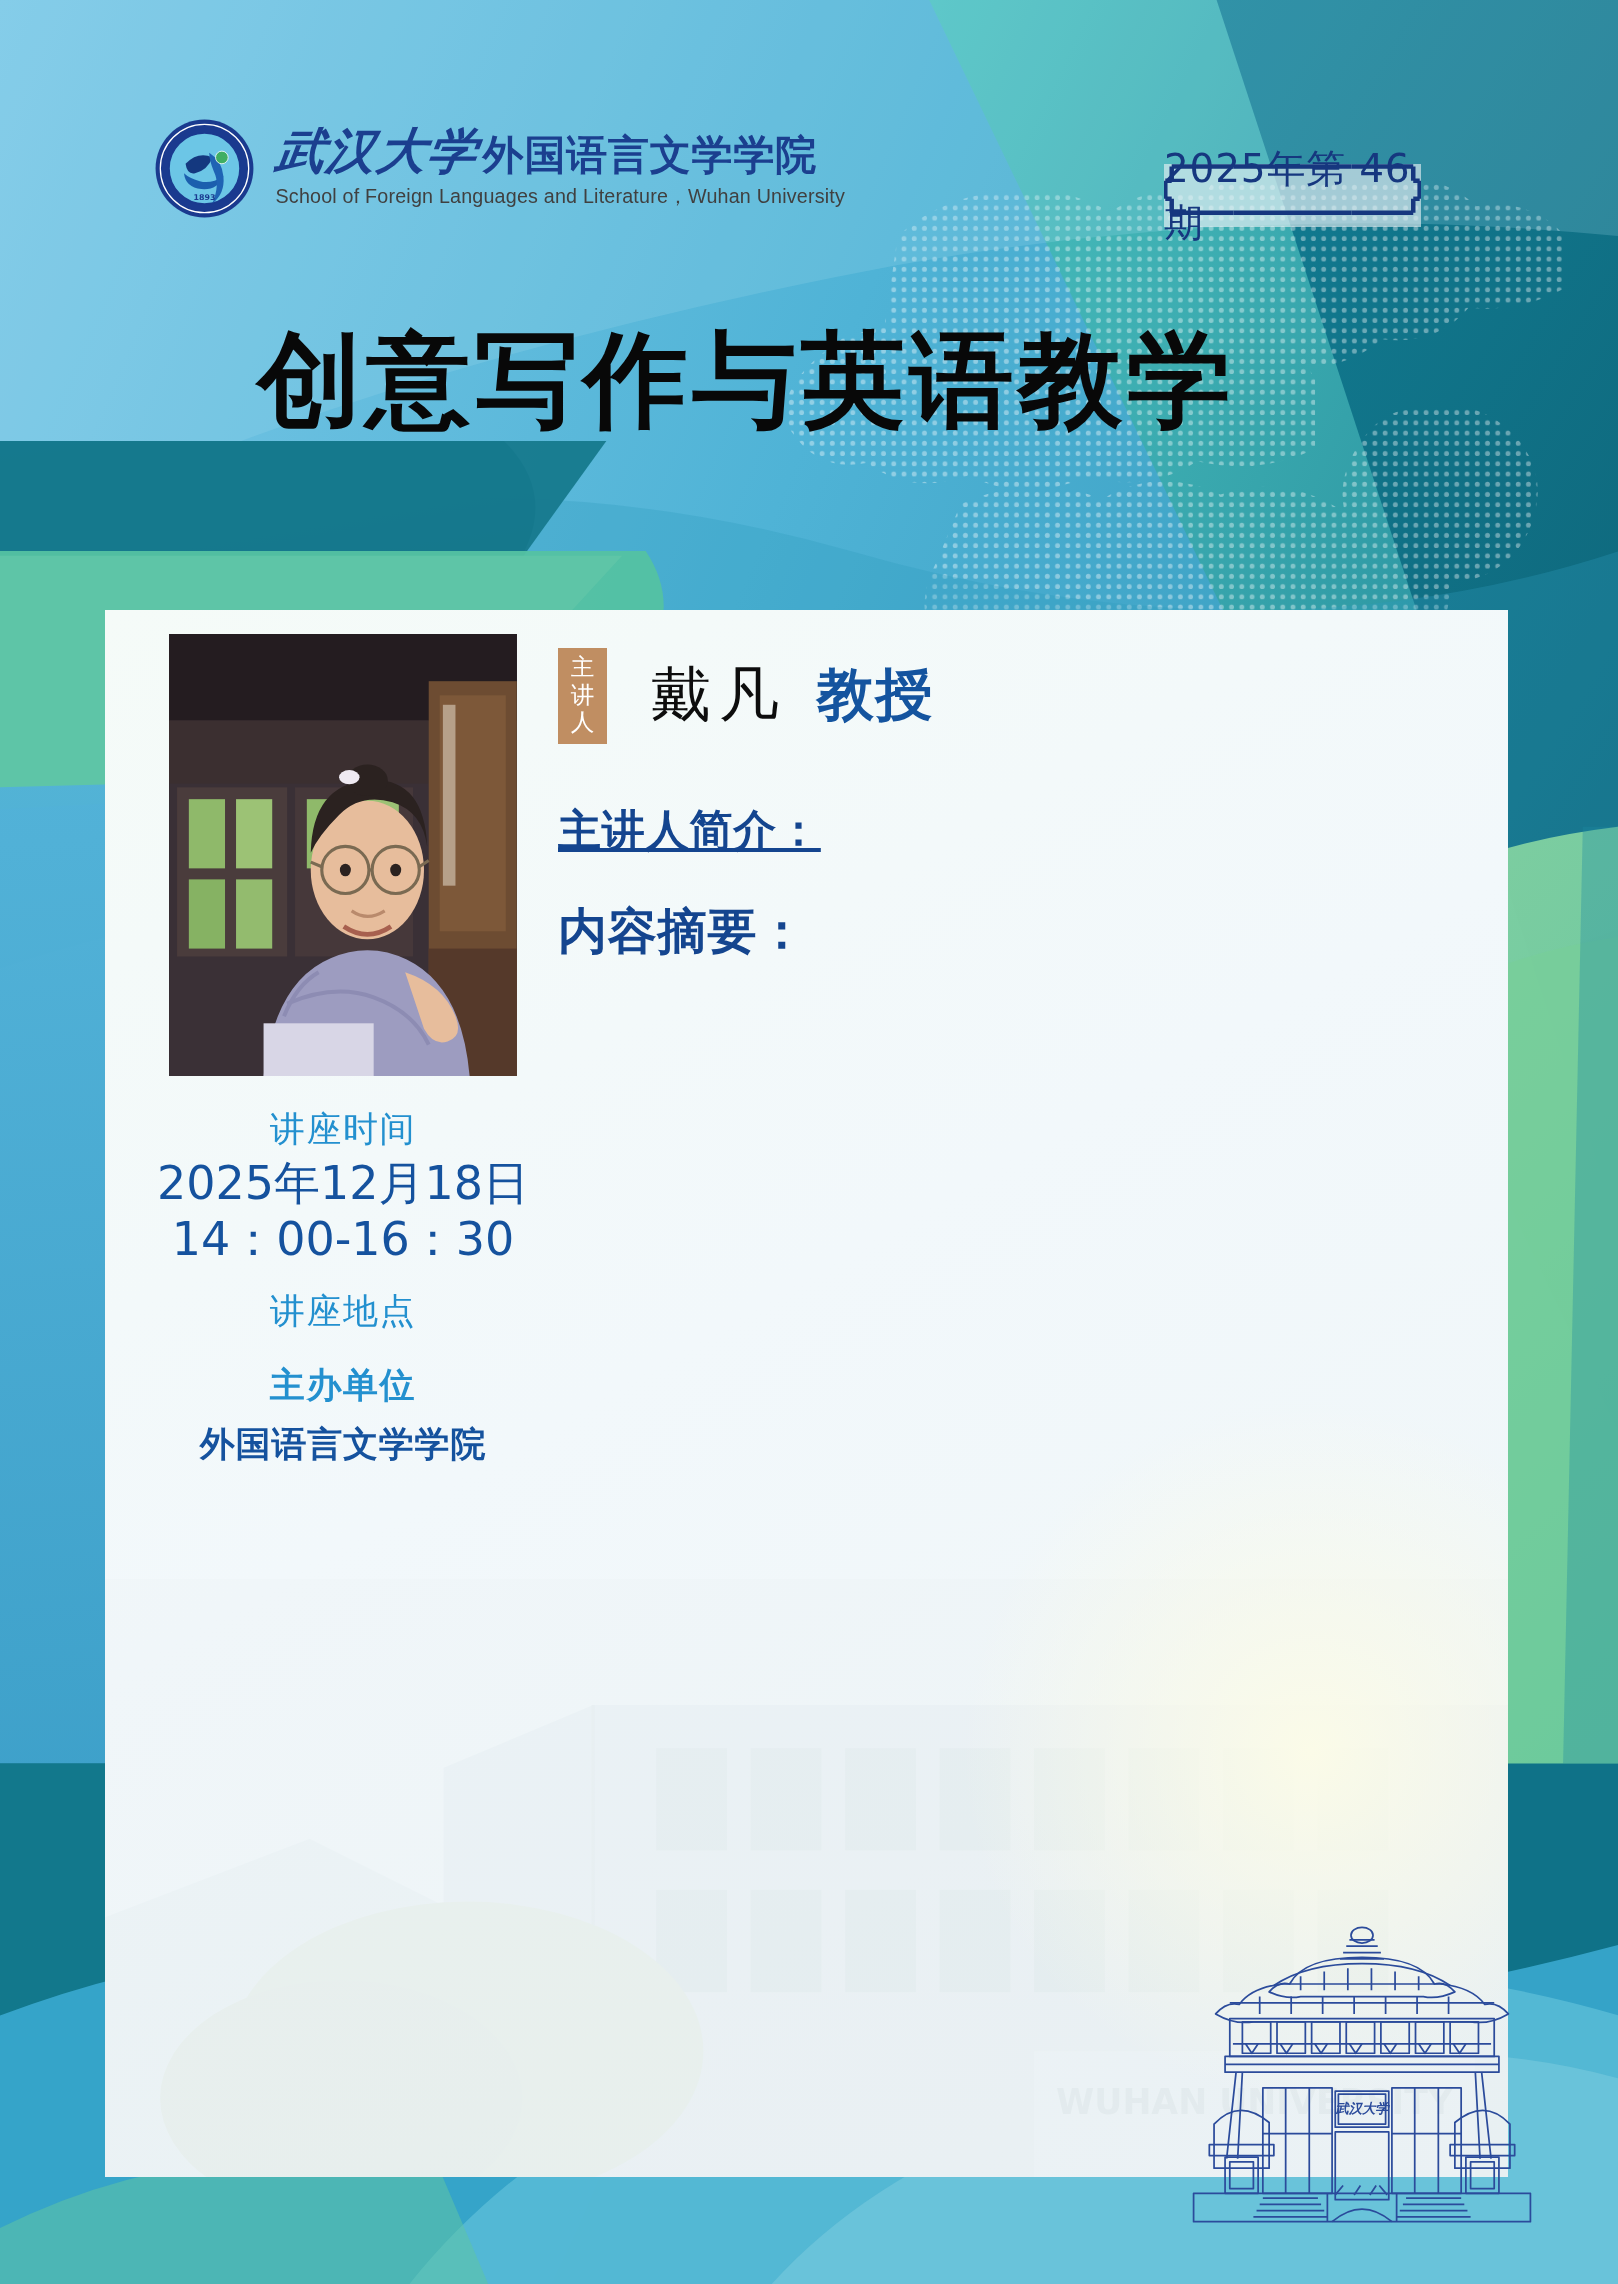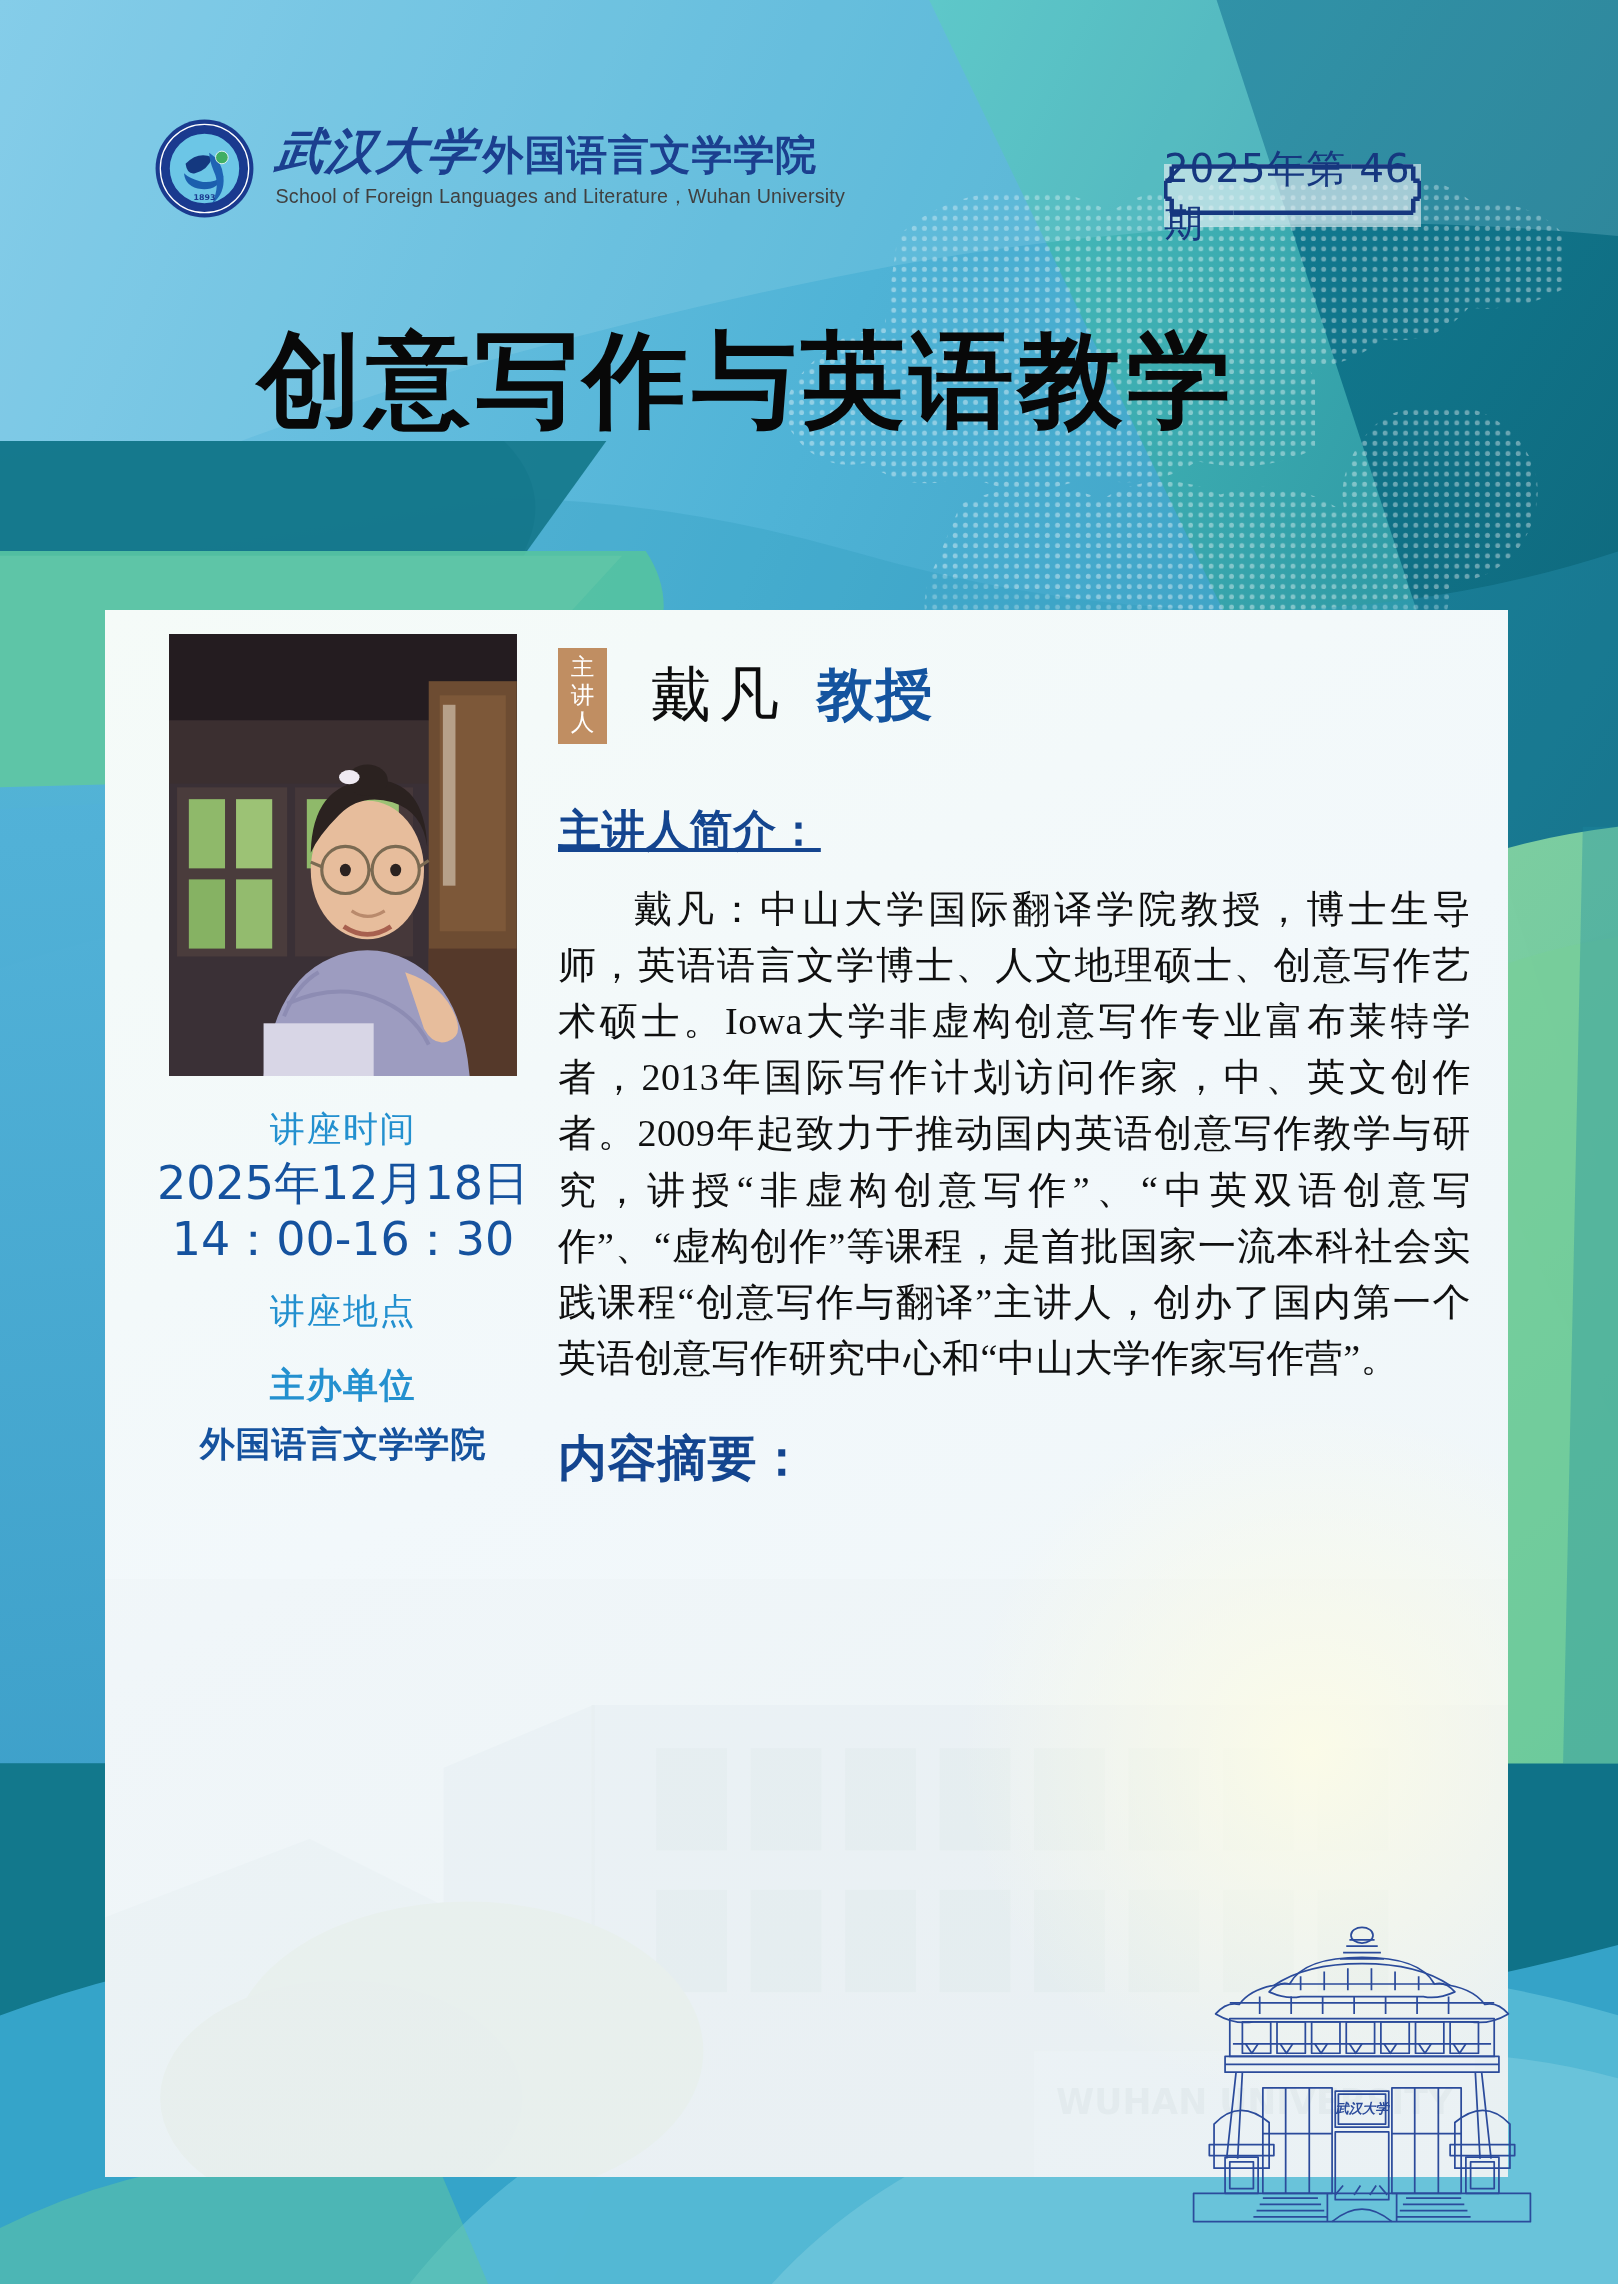--- a/index.html
+++ b/index.html
@@ -334,21 +334,20 @@
           <div class="vbadge">
             <span>主</span>
             <span>讲</span>
             <span>人</span>
           </div>
           <div class="speaker-name">戴凡</div>
           <div class="speaker-title">教授</div>
         </div>
 
         <div class="sec-head bio">主讲人简介：</div>
-        <div class="body-text">戴凡：中山大学国际翻译学院教授，博士生导师，英语语言文学博士、人文地理硕士、创意写作艺术硕士。Iowa大学非虚构创意写作专业富布莱特学者，2013年国际写作计划访问作家，中、英文创作者。2009年起致力于推动国内英语创意写作教学与研究，讲授“非虚构创意写作”、“中英双语创意写作”、“虚构创作”等课程，是首批国家一流本科社会实践课程“创意写作与翻译”主讲人，创办了国内第一个英语创意写作研究中心和“中山大学作家写作营”。</div>
 
         <div class="abs-block">
           <div class="sec-head abs">内容摘要：</div>
         </div>
       </div>
 
     </div>
   </div>
 
   <svg class="building" viewBox="0 0 460 390">

